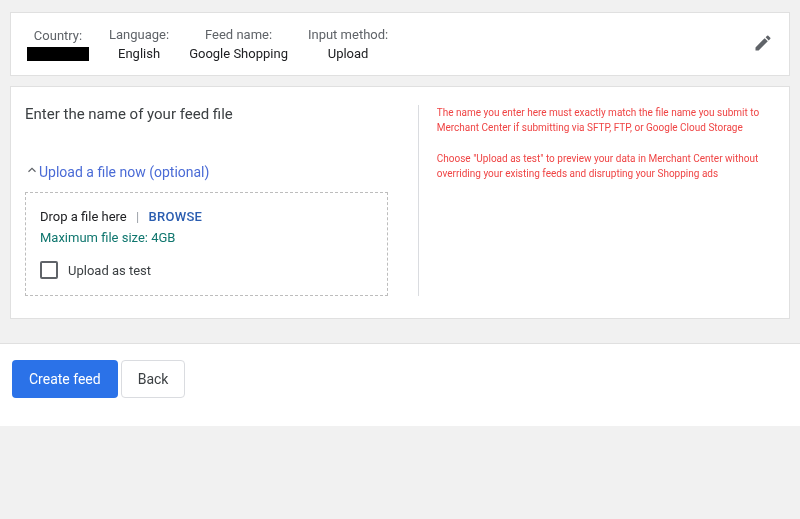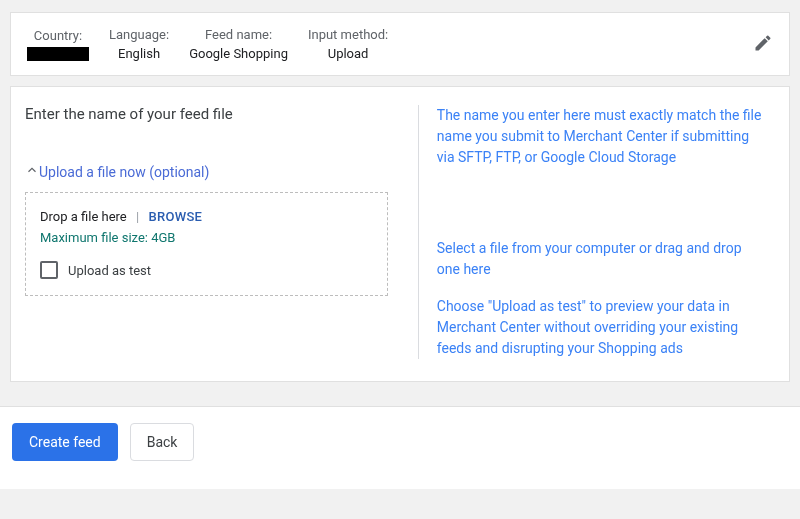--- a/index.html
+++ b/index.html
@@ -37,22 +37,22 @@
     margin: 10px 10px 0 10px;
     padding: 18px 24px 22px 14px;
     display: flex;
     gap: 30px;
   }
   .panel .left { flex: 1.05; }
   .panel .right {
     flex: 0.95;
     border-left: 1px solid #dadce0;
     padding-left: 18px;
-    color: #3b82f6;
-    font-size: 14px;
+    color: #ef4444;
+    font-size: 10px;
     line-height: 1.5;
   }
   .panel .right p + p { margin-top: 16px; }
   .section-title {
     font-size: 15px;
     color: #3c4043;
     margin-bottom: 14px;
   }
   .file-input {
     width: 100%;
@@ -100,21 +100,21 @@
     border-radius: 2px;
     display: inline-block;
     cursor: pointer;
   }
   .footer {
     background: #fff;
     border-top: 1px solid #e0e0e0;
     margin-top: 24px;
     padding: 16px 12px 28px 12px;
     display: flex;
-    gap: 12px;
+    gap: 3px;
   }
   .btn {
     font-size: 14px;
     padding: 10px 16px;
     border-radius: 4px;
     cursor: pointer;
     border: 1px solid transparent;
     font-family: inherit;
   }
   .btn-primary {
@@ -177,21 +177,20 @@
       <div class="max-line">Maximum file size: 4GB</div>
       <div class="check-row">
         <span class="checkbox"></span>
         <span>Upload as test</span>
       </div>
     </div>
   </div>
 
   <div class="right">
     <p>The name you enter here must exactly match the file name you submit to Merchant Center if submitting via SFTP, FTP, or Google Cloud Storage</p>
-    <p style="margin-top:70px">Select a file from your computer or drag and drop one here</p>
     <p>Choose "Upload as test" to preview your data in Merchant Center without overriding your existing feeds and disrupting your Shopping ads</p>
   </div>
 </div>
 
 <div class="footer">
   <button class="btn btn-primary">Create feed</button>
   <button class="btn btn-secondary">Back</button>
 </div>
 
 </body></html>

